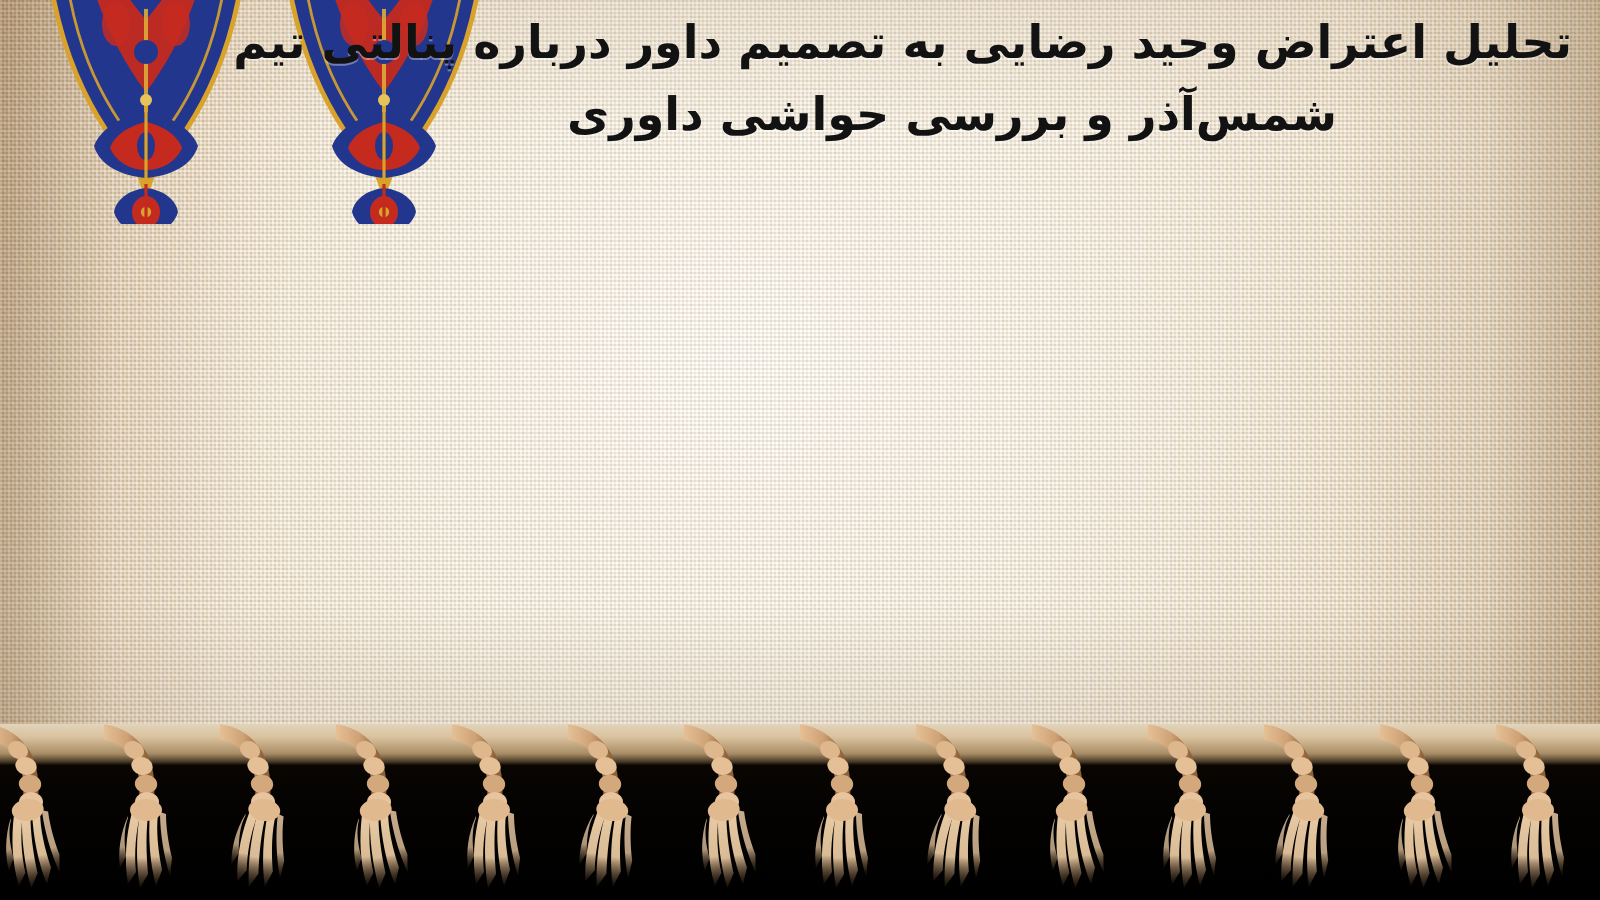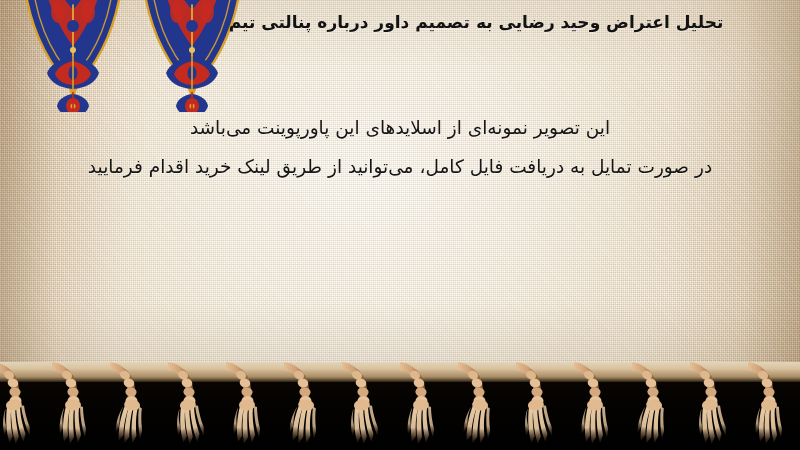--- a/index.html
+++ b/index.html
@@ -111,21 +111,21 @@
     position: absolute;
     right: 14px;
     top: 4px;
     width: 620px;
     text-align: center;
     direction: rtl;
   }
   .title-line {
     font-family: "DejaVu Sans", "Liberation Sans", sans-serif;
     font-weight: bold;
-    font-size: 17px;
+    font-size: 23px;
     line-height: 36px;
     color: #121212;
     letter-spacing: 0px;
     white-space: nowrap;
     text-shadow: 0 1px 0 rgba(255,255,255,0.35);
     text-align: center;
   }
 
   .body-block {
     position: absolute;
@@ -253,25 +253,24 @@
         <use href="#orn-body"></use>
       </g>
       <g transform="translate(0,150)">
         <use href="#orn-drop" transform="translate(0,-36)"></use>
       </g>
     </svg>
   </div>
 
   <div class="title-block">
     <div class="title-line">تحلیل اعتراض وحید رضایی به تصمیم داور درباره پنالتی تیم</div>
+    <div class="title-line">شمس‌آذر و بررسی حواشی داوری</div>
   </div>
 
   <div class="body-block">
-    <div class="body-line">این تصویر نمونه‌ای از اسلایدهای این پاورپوینت می‌باشد</div>
-    <div class="body-line">در صورت تمایل به دریافت فایل کامل، می‌توانید از طریق لینک خرید اقدام فرمایید</div>
   </div>
 
   <div class="fringe-band">
     <div class="fringe-top-edge"></div>
     <div id="tassels">
         <div class="tassel" style="left: -6px;"><svg viewBox="0 0 46 88" width="46" height="88">
             <defs>
               <linearGradient id="cg0" x1="0" y1="0" x2="1" y2="0">
                 <stop offset="0" stop-color="#a9784a"></stop>
                 <stop offset="0.35" stop-color="#e6c096"></stop>

